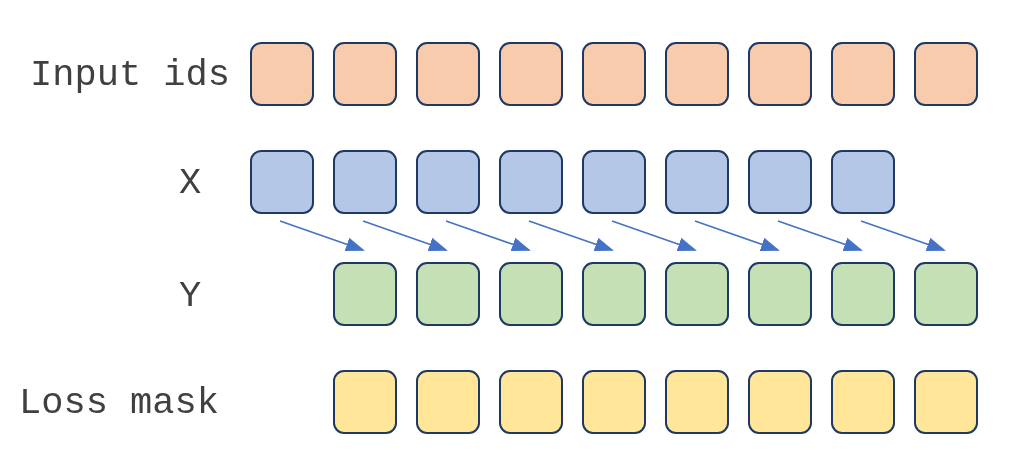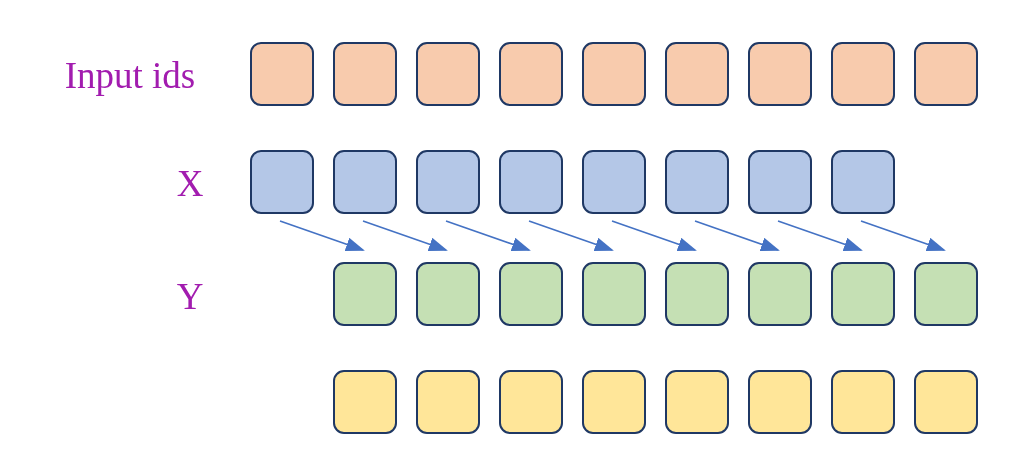--- a/index.html
+++ b/index.html
@@ -12,23 +12,24 @@
     width: 1030px;
     height: 464px;
     background: #ffffff;
     overflow: hidden;
     font-family: "Liberation Serif", serif;
   }
   .row-label {
     position: absolute;
     transform: translate(-50%, -50%);
     font-size: 37px;
-    color: #a21caf;
+    color: #404040;
     white-space: nowrap;
     line-height: 1;
+    font-family: Liberation Mono, monospace;
   }
   #label-input-ids { left: 130px; top: 75px; }
   #label-x         { left: 190px; top: 183px; }
   #label-y         { left: 190px; top: 296px; }
   #label-loss-mask { left: 119px; top: 403px; }
   .token-box {
     position: absolute;
     width: 60px;
     height: 60px;
     border: 2.5px solid #1F3864;
@@ -46,20 +47,21 @@
 <body>
 
 <div class="canvas">
 
   <div class="row-label" id="label-input-ids">Input ids</div>
 
   <div class="row-label" id="label-x">X</div>
 
   <div class="row-label" id="label-y">Y</div>
 
+  <div class="row-label" id="label-loss-mask">Loss mask</div>
 
   <div id="box-layer">
       <div class="token-box" style="left: 250px; top: 42px; background: rgb(248, 203, 173);"></div>
       <div class="token-box" style="left: 333px; top: 42px; background: rgb(248, 203, 173);"></div>
       <div class="token-box" style="left: 416px; top: 42px; background: rgb(248, 203, 173);"></div>
       <div class="token-box" style="left: 499px; top: 42px; background: rgb(248, 203, 173);"></div>
       <div class="token-box" style="left: 582px; top: 42px; background: rgb(248, 203, 173);"></div>
       <div class="token-box" style="left: 665px; top: 42px; background: rgb(248, 203, 173);"></div>
       <div class="token-box" style="left: 748px; top: 42px; background: rgb(248, 203, 173);"></div>
       <div class="token-box" style="left: 831px; top: 42px; background: rgb(248, 203, 173);"></div>

